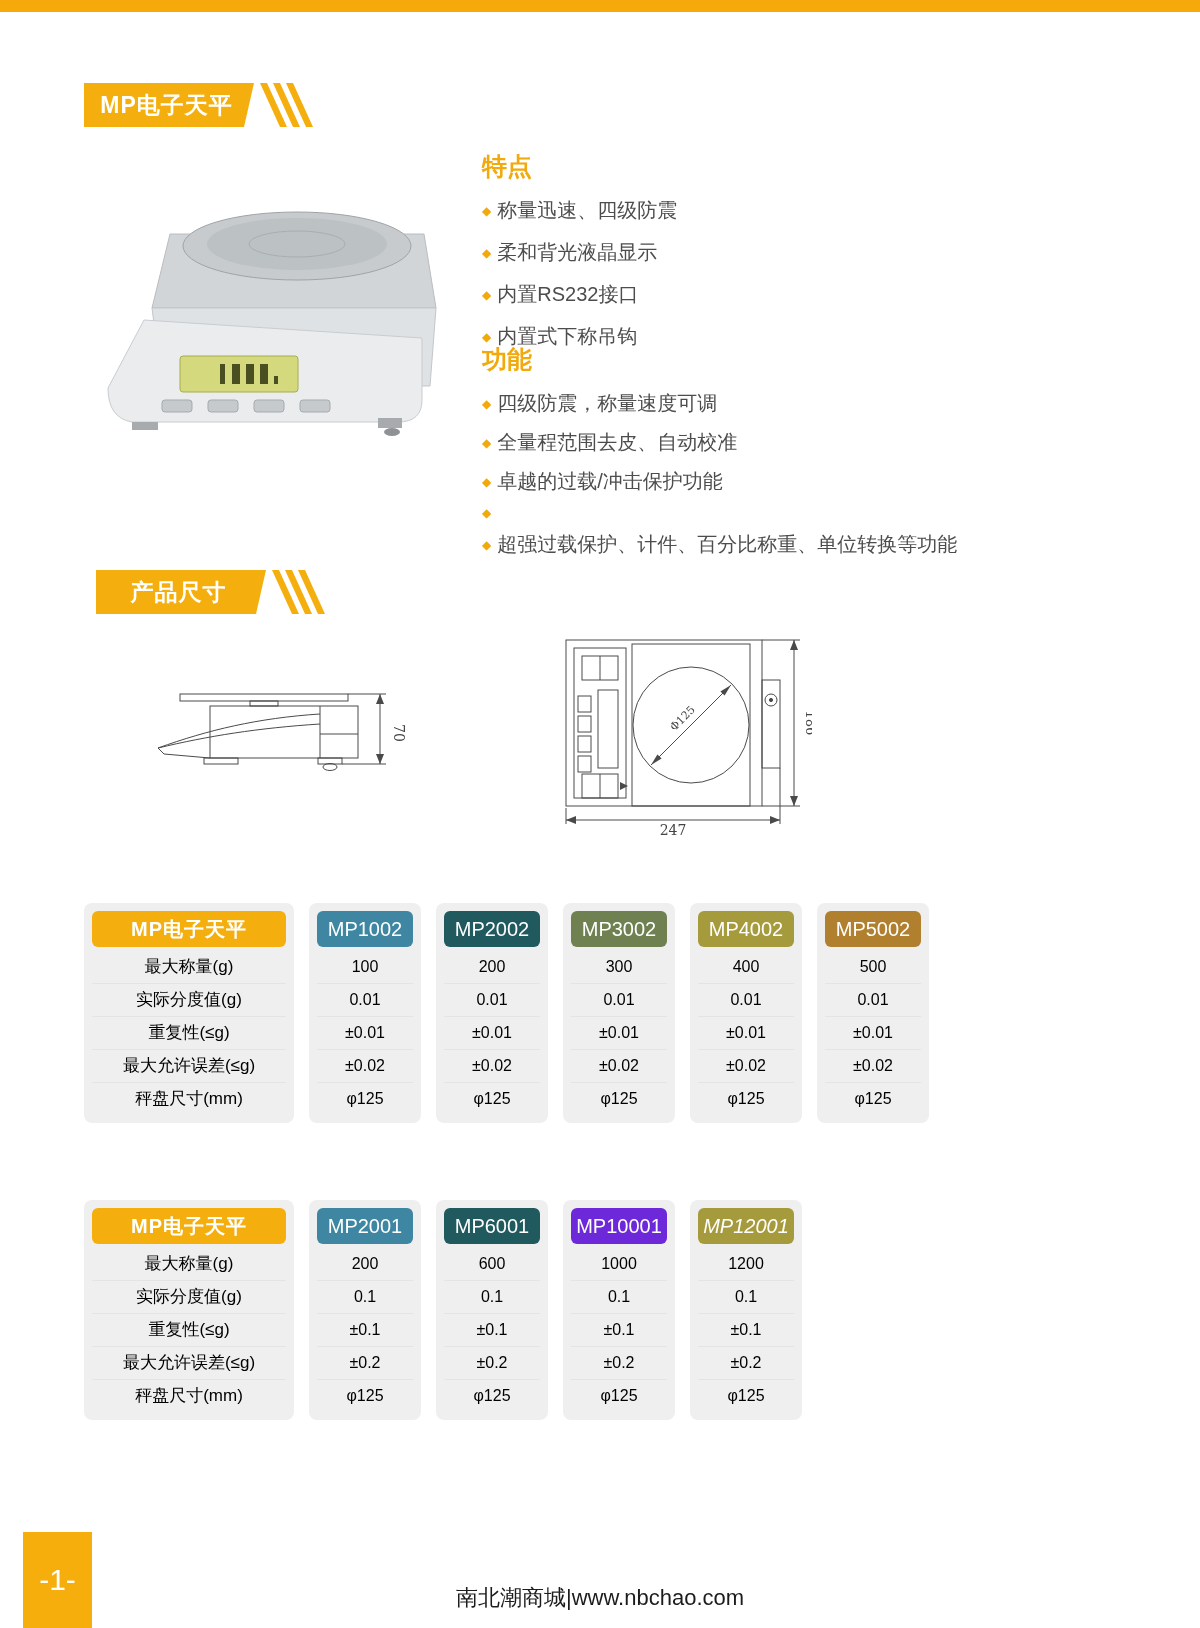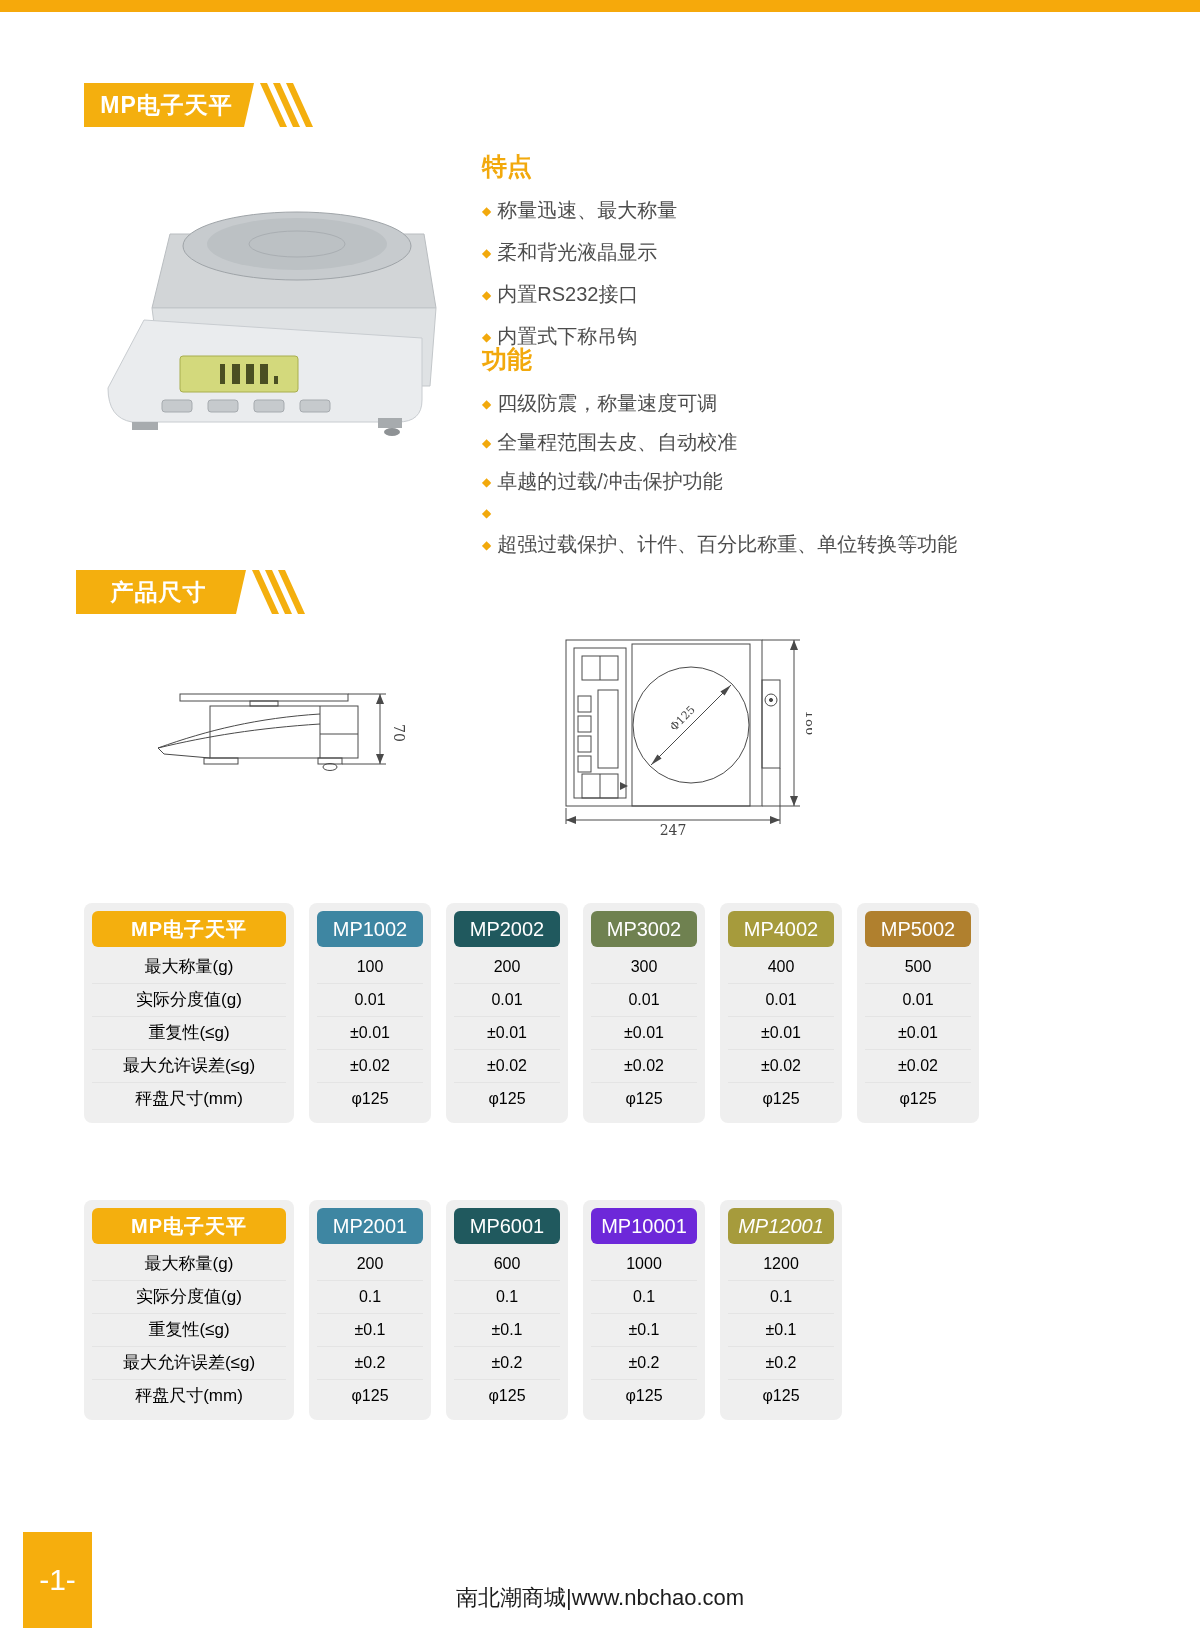--- a/index.html
+++ b/index.html
@@ -23,21 +23,21 @@
   .diamond{color:#F2A90C;font-size:12px;margin-right:6px;line-height:1;}
 
   
   .drawing{position:absolute;}
   .drawing text{font-family:"DejaVu Serif",serif;fill:#444;}
 
   
   .spec-table{position:absolute;display:flex;gap:15px;}
   .card{background:#efefef;border-radius:8px;padding:8px;box-sizing:border-box;}
   .label-card{width:210px;}
-  .model-card{width:122px;}
+  .model-card{width:112px;}
   .hbadge{height:36px;line-height:36px;border-radius:6px;text-align:center;color:#fff;
           font-size:20px;margin-bottom:4px;}
   .label-card .hbadge{font-weight:bold;letter-spacing:1px;}
   .cell{height:32px;line-height:32px;text-align:center;color:#000000;border-bottom:1px solid #e4e4e4;}
   .cell:last-child{border-bottom:none;}
   .cell.lbl{font-size:17px;}
   .cell.val{font-size:16px;text-align:center;}
 
   
   .page-num{position:absolute;left:23px;top:1532px;width:69px;height:96px;background:#F6AE0D;
@@ -82,21 +82,21 @@
     <rect x="40" y="234" width="26" height="8" fill="#a7abae"></rect>
     <rect x="286" y="230" width="24" height="10" fill="#a7abae"></rect>
     <ellipse cx="300" cy="244" rx="8" ry="4" fill="#8e9295"></ellipse>
   </svg>
 
   <div class="feat-block" style="top:150px;">
     <div class="feat-title">特点</div>
     <div>
         <div class="feat-item">
           <span class="diamond">◆</span>
-          <span>称量迅速、最大称量</span>
+          <span>称量迅速、四级防震</span>
         </div>
         <div class="feat-item">
           <span class="diamond">◆</span>
           <span>柔和背光液晶显示</span>
         </div>
         <div class="feat-item">
           <span class="diamond">◆</span>
           <span>内置RS232接口</span>
         </div>
         <div class="feat-item">
@@ -124,21 +124,21 @@
         <div class="feat-item">
           <span class="diamond">◆</span>
         </div>
         <div class="feat-item">
           <span class="diamond">◆</span>
           <span>超强过载保护、计件、百分比称重、单位转换等功能</span>
         </div>
       </div>
   </div>
 
-  <div class="ribbon" style="left:76px;top:570px;">
+  <div class="ribbon" style="left:96px;top:570px;">
     <svg width="230" height="44" viewBox="0 0 230 44">
       <polygon points="0,0 170,0 160,44 0,44" fill="#F4AF0E"></polygon>
       <polygon points="176,0 183,0 203,44 196,44" fill="#F4AF0E"></polygon>
       <polygon points="189,0 196,0 216,44 209,44" fill="#F4AF0E"></polygon>
       <polygon points="202,0 209,0 229,44 222,44" fill="#F4AF0E"></polygon>
     </svg>
     <span class="ribbon-text">产品尺寸</span>
   </div>
 
   <svg class="drawing" style="left:148px;top:684px;" width="260" height="95" viewBox="0 0 260 95">

